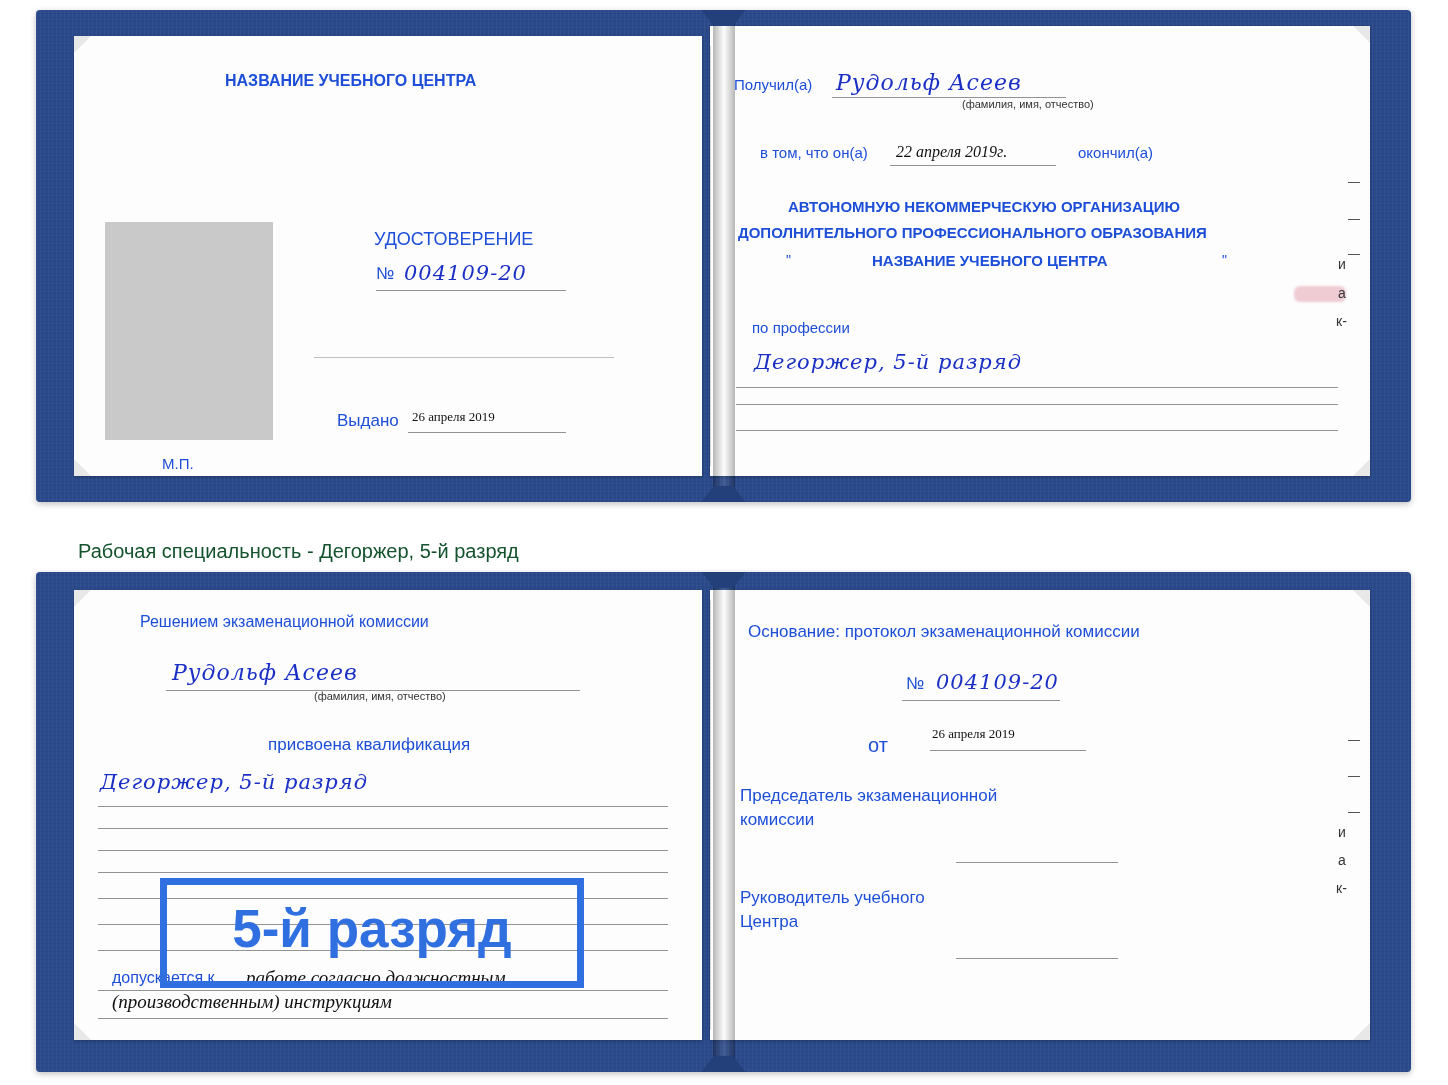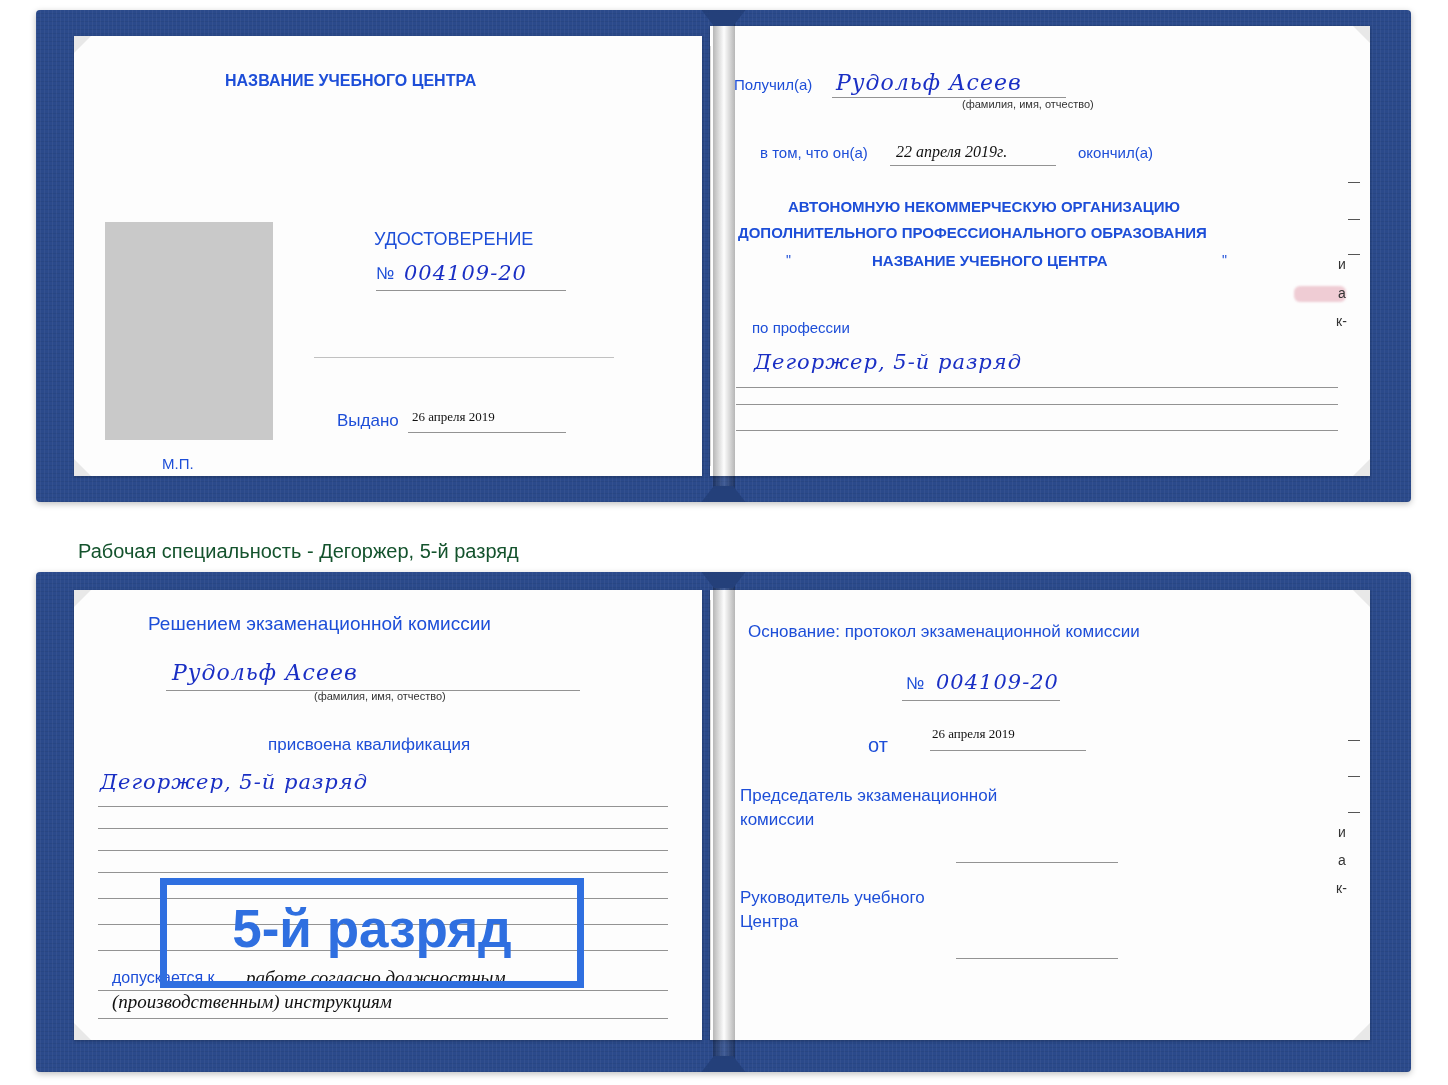--- a/index.html
+++ b/index.html
@@ -250,21 +250,21 @@
   <div class="spine"></div>
   <div class="spine-notch t"></div>
   <div class="spine-notch b"></div>
 </div>
 
 <div class="page b-left">
   <div class="corner-fold tl"></div>
   <div class="corner-fold bl"></div>
 </div>
 
-<div class="print" style="left:148px; top:613px; font-size:19px;text-align:right;">Решением экзаменационной комиссии</div>
+<div class="print" style="left:140px; top:613px; font-size:16px;text-align:right;">Решением экзаменационной комиссии</div>
 <div class="hand" style="left:172px; top:660px; font-size:22px;">Рудольф Асеев</div>
 <div class="line" style="left:166px; top:690px; width:414px;"></div>
 <div class="print small" style="left:314px; top:690px;">(фамилия, имя, отчество)</div>
 
 <div class="print" style="left:268px; top:735px; font-size:17px;">присвоена квалификация</div>
 <div class="hand" style="left:100px; top:770px; font-size:21px;">Дегоржер, 5-й разряд</div>
 
 <div class="line" style="left:98px; top:806px; width:570px;"></div>
 <div class="line" style="left:98px; top:828px; width:570px;"></div>
 <div class="line" style="left:98px; top:850px; width:570px;"></div>

